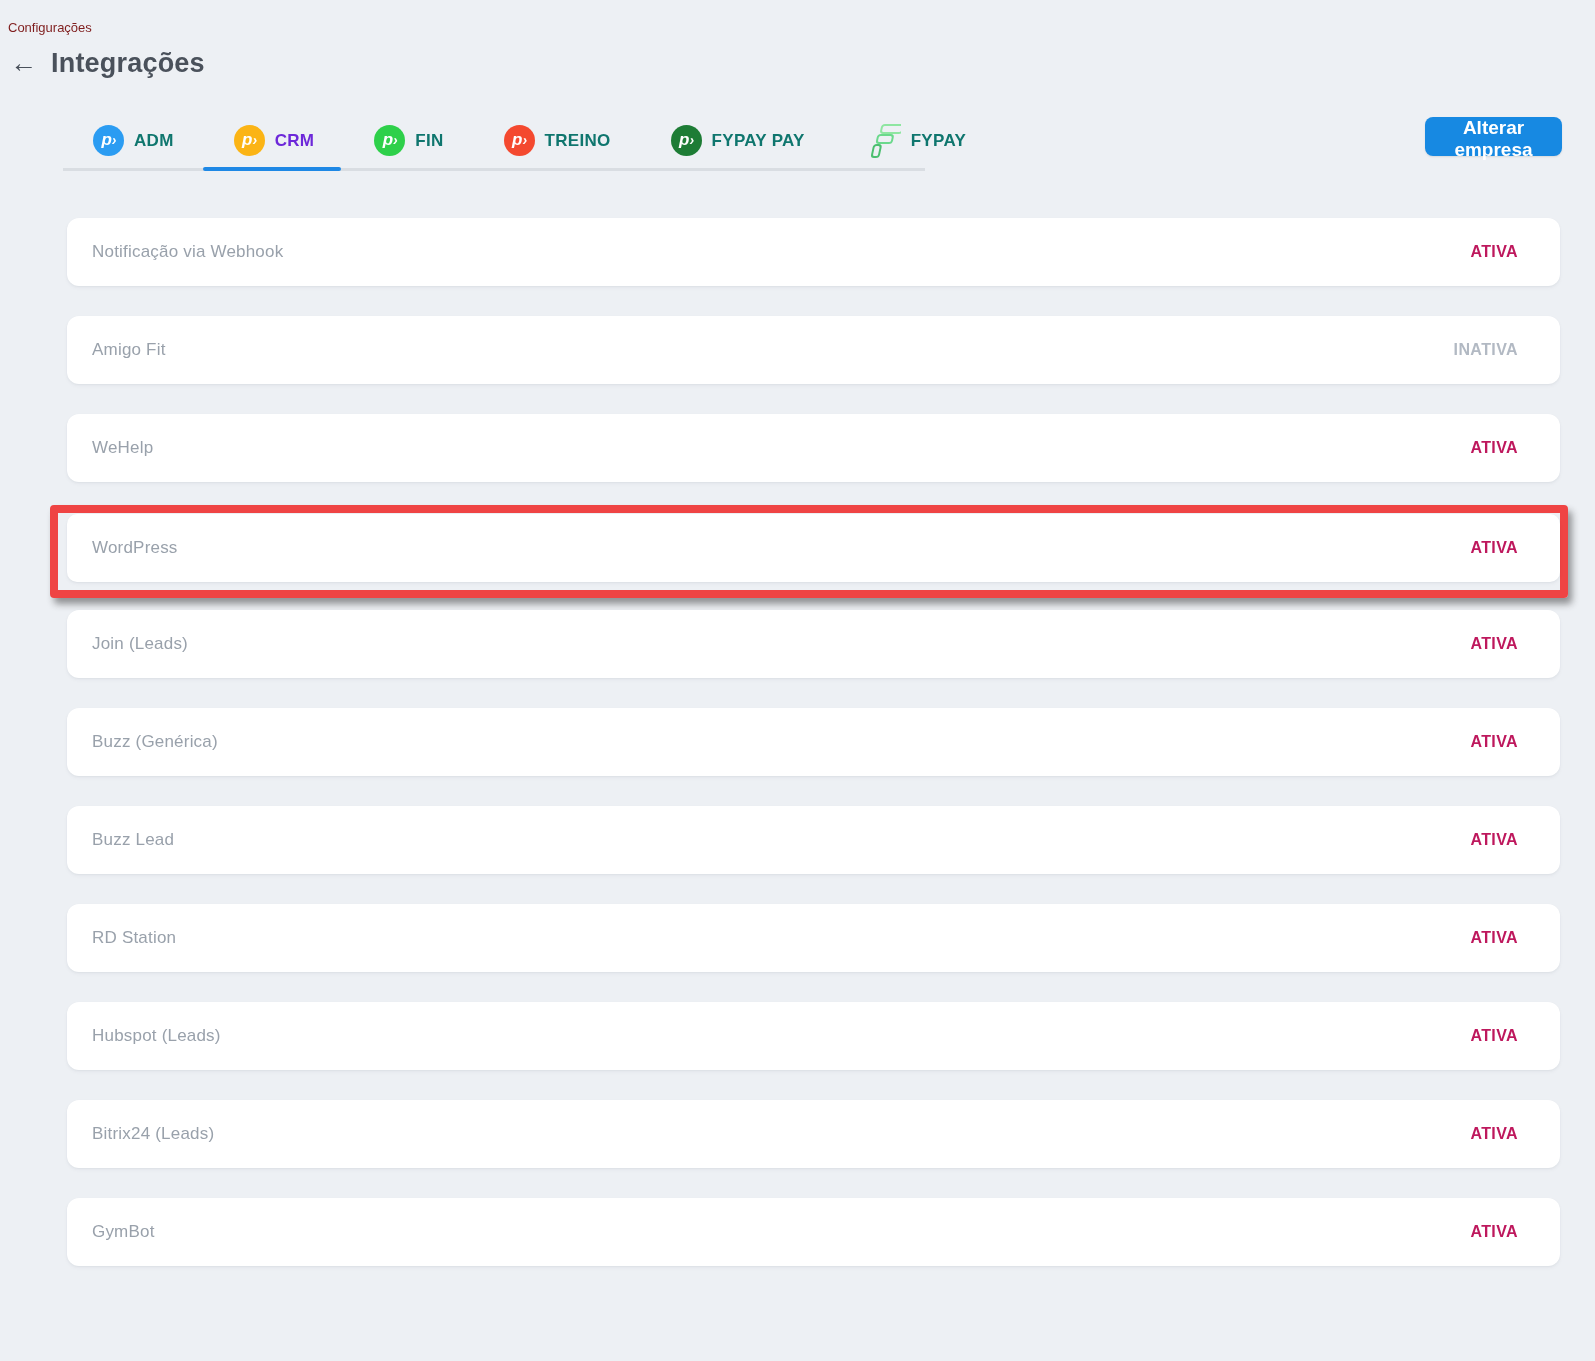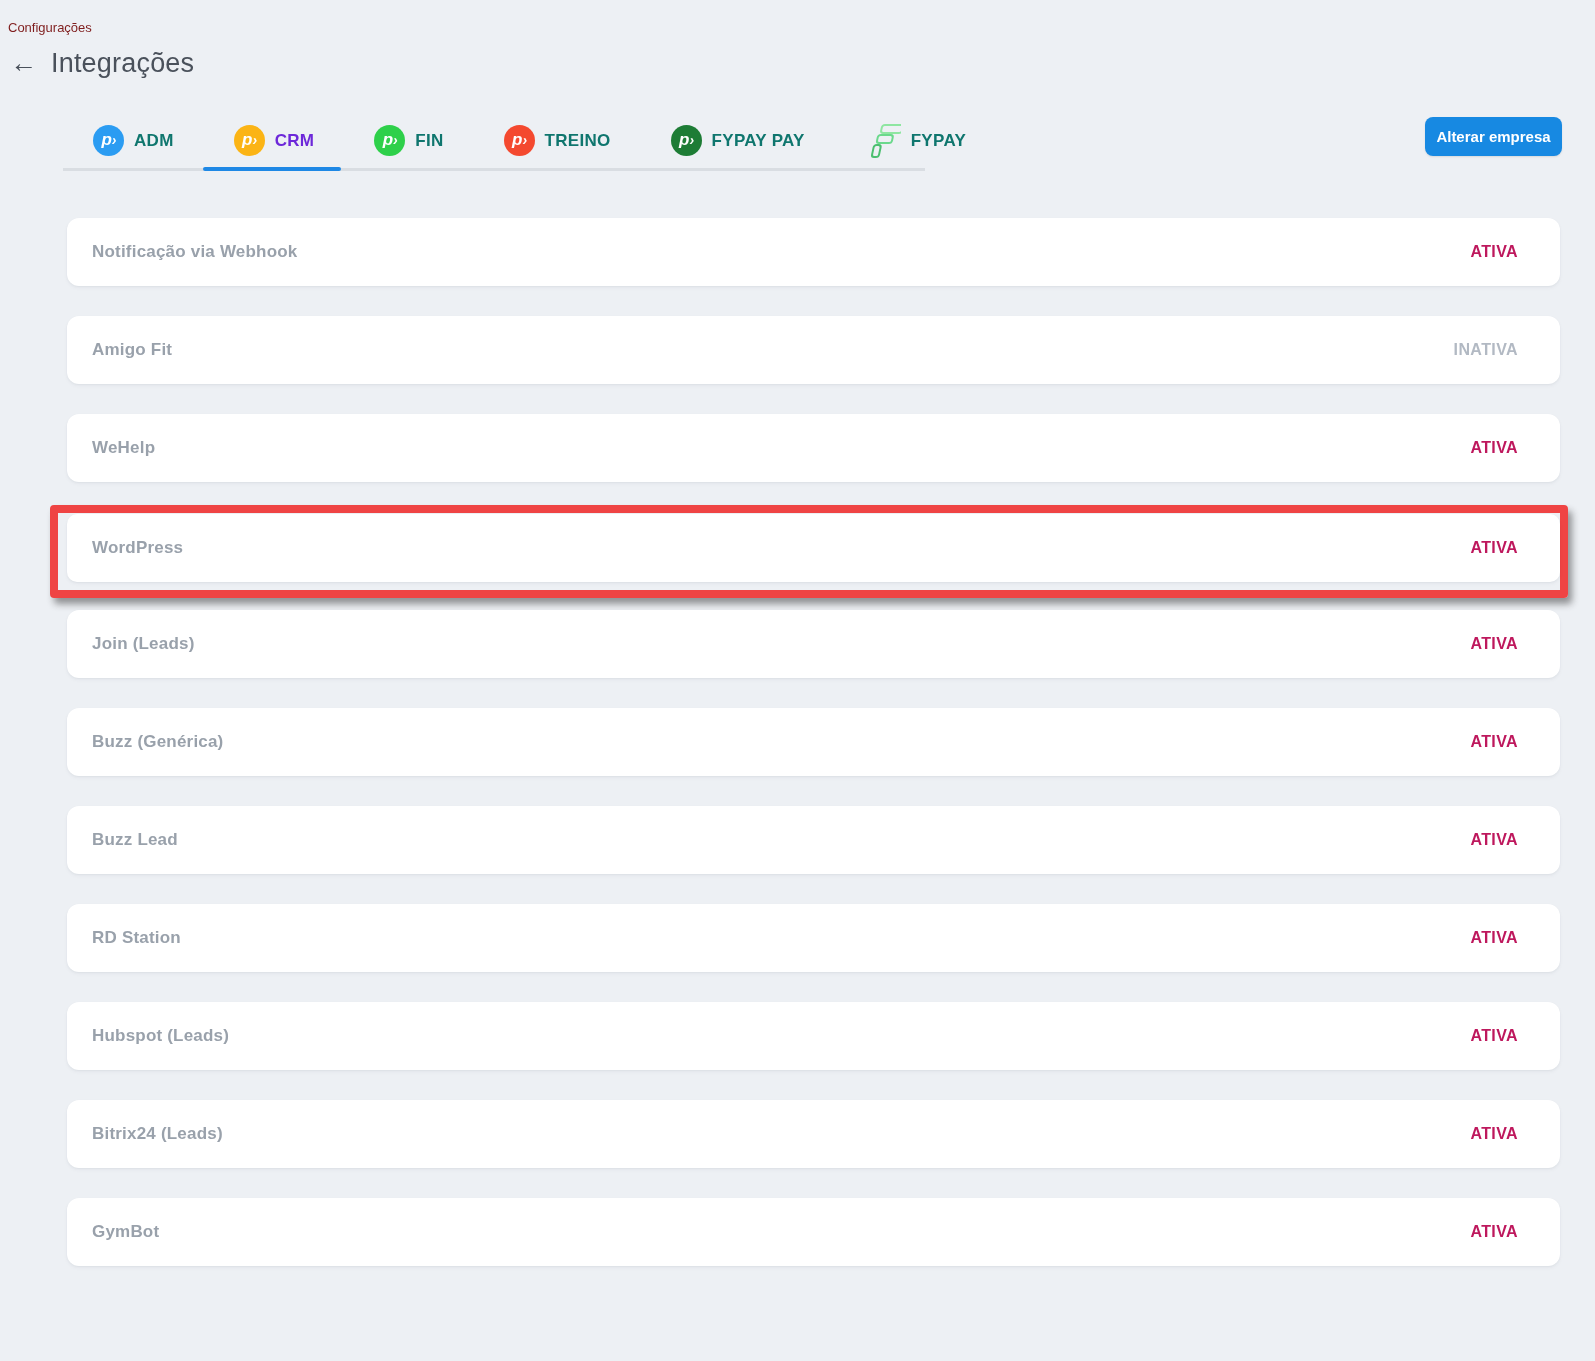--- a/index.html
+++ b/index.html
@@ -4,51 +4,51 @@
 <style>
   * { margin:0; padding:0; box-sizing:border-box; }
   html,body { background:#edf0f4; }
   body { font-family:"Liberation Sans", sans-serif; }
   .viewport { position:relative; width:1595px; height:1361px; background:#edf0f4; overflow:hidden; }
 
   
   .breadcrumb { position:absolute; top:20px; left:8px; font-size:13px; color:#7f1d1d; }
   .title-row { position:absolute; top:48px; left:10px; display:flex; align-items:center; gap:14px; }
   .back-arrow { font-size:27px; color:#4a515b; line-height:1; cursor:pointer; }
-  .page-title { font-size:27px; font-weight:400; color:#4a515b; letter-spacing:0.2px; }
+  .page-title { font-size:27px; font-weight:700; color:#4a515b; letter-spacing:0.2px; }
 
   
   .tabs { position:absolute; top:113px; left:63px; width:862px; height:58px;
           display:flex; align-items:center; padding-left:30px;
           border-bottom:3px solid #d9dde2; }
   .tab { position:relative; display:flex; align-items:center; gap:10px; margin-right:60px;
          height:100%; cursor:pointer; }
   .tab-label { font-size:17px; font-weight:600; color:#0f766e; letter-spacing:0.3px; white-space:nowrap; }
   .tab.active .tab-label { color:#6d28d9; }
   .tab.active::after { content:""; position:absolute; left:-31px; right:-27px; bottom:-3px;
          height:4px; background:#1e88e5; border-radius:2px; }
   .pacto-circle { width:31px; height:31px; border-radius:50%; display:flex; align-items:center;
          justify-content:center; color:#fff; font-weight:800; font-style:italic;
          font-size:17px; line-height:1; letter-spacing:-1px; padding-bottom:2px; }
   .pacto-circle .chev { font-size:14px; font-weight:800; margin-left:1px; }
   .fypay-svg { display:block; }
 
   
   .change-company-btn { position:absolute; top:117px; right:33px; width:137px; height:39px;
          border:none; border-radius:8px; background:#1789e2; color:#ffffff;
-         font-family:"Liberation Sans", sans-serif; font-size:15px; font-weight:700;
+         font-family:"Liberation Sans", sans-serif; font-size:19px; font-weight:700;
          cursor:pointer; box-shadow:0 1px 2px rgba(0,0,0,0.1); }
 
   
   .integration-list { position:absolute; top:218px; left:67px; right:35px; }
   .integration-card { height:68px; background:#ffffff; border-radius:12px; margin-bottom:30px;
          display:flex; align-items:center; justify-content:space-between;
          padding:0 42px 0 25px; cursor:pointer;
          box-shadow:0 1px 2px rgba(40,50,70,0.05), 0 2px 4px rgba(40,50,70,0.04); }
-  .integration-name { font-size:17px; font-weight:700; color:#99a1ab; letter-spacing:0.2px; }
+  .integration-name { font-size:17px; font-weight:400; color:#99a1ab; letter-spacing:0.2px; }
   .integration-status { font-size:16px; font-weight:700; letter-spacing:0.4px; }
   .status-active { color:#be185d; }
   .status-inactive { color:#b2b9c3; }
 
   
   .highlight-wrap { border:8px solid #ef4444; border-radius:4px;
          padding:1px 0 8px 9px; margin:-7px -8px 12px -17px;
          box-shadow:4px 6px 7px rgba(30,30,30,0.45); }
   .highlight-wrap .integration-card { margin-bottom:0; border-radius:10px; }
 </style>

